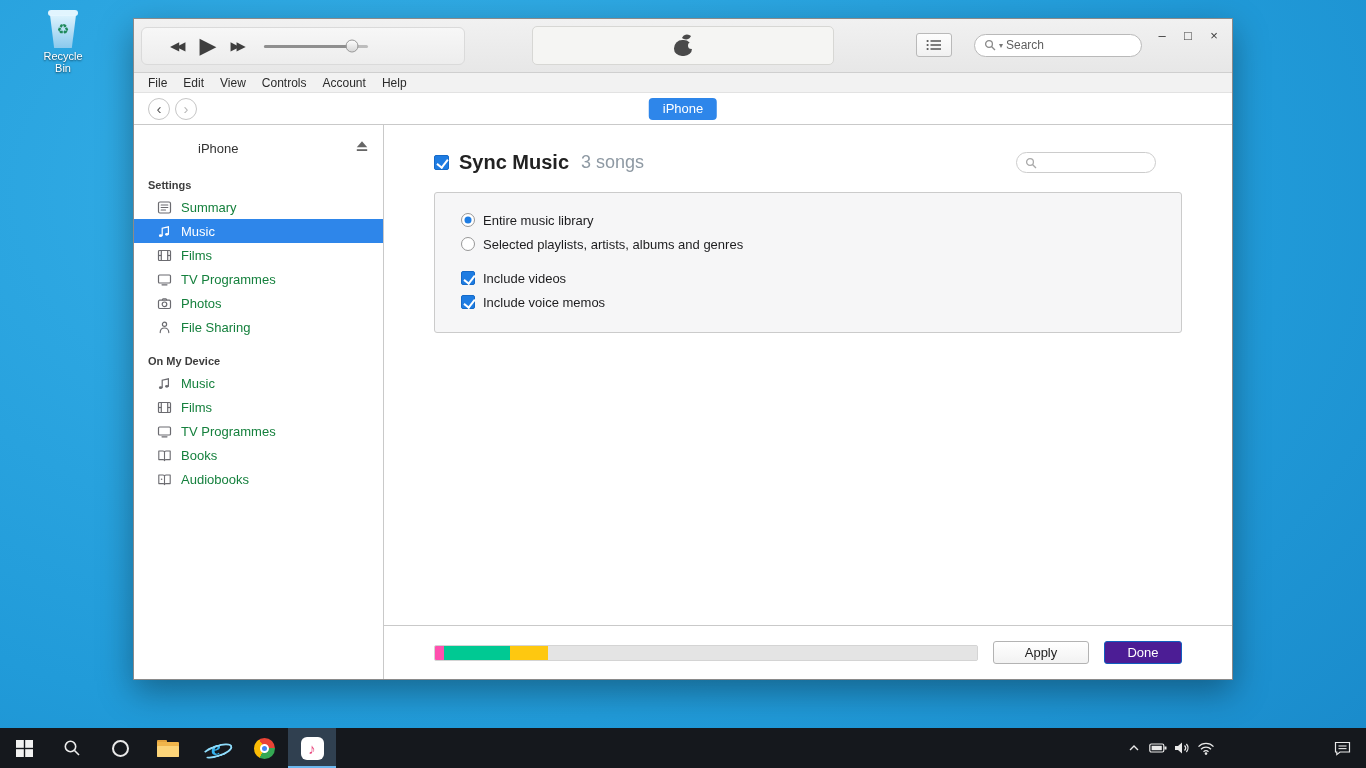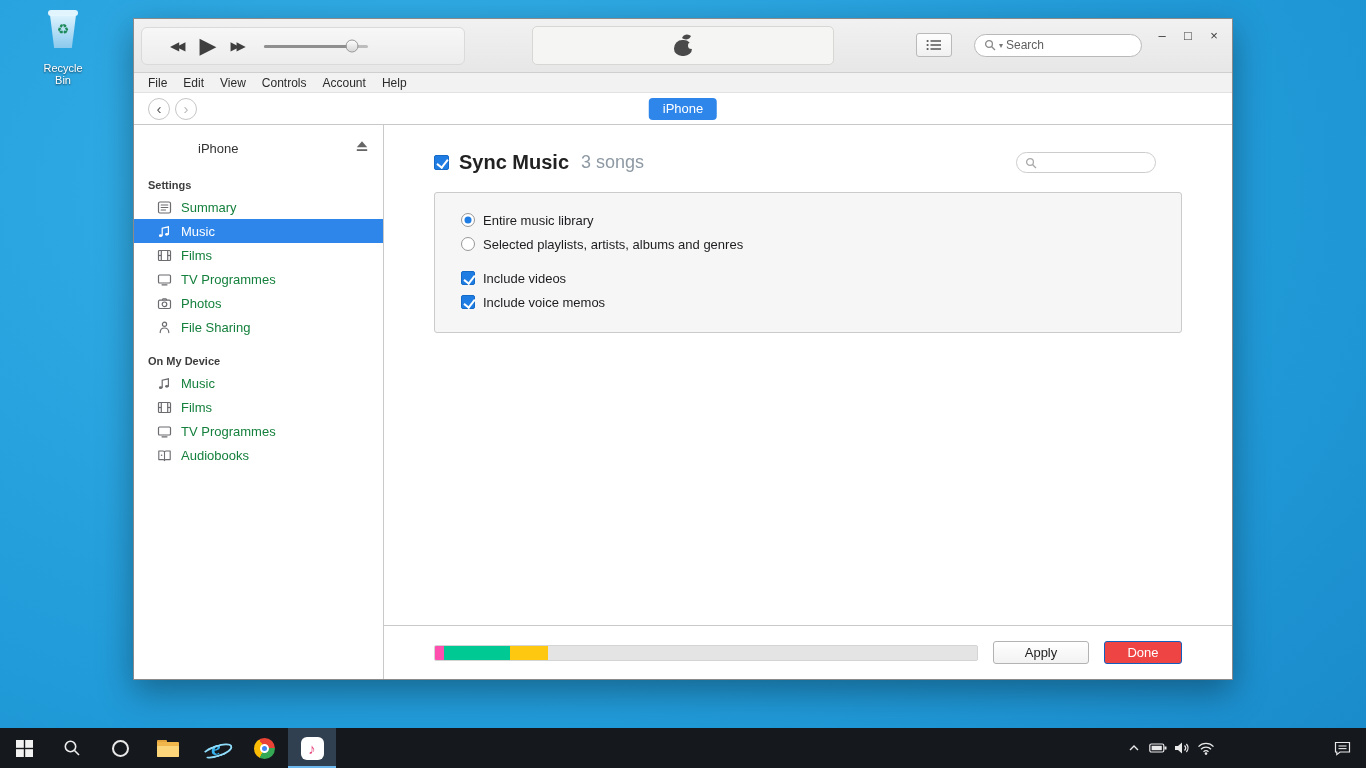--- a/index.html
+++ b/index.html
@@ -10,21 +10,21 @@
     background: radial-gradient(120% 140% at 30% 25%, #36b0e8 0%, #219bd9 50%, #147ec0 100%); }
 
   
   .recycle { position:absolute; left:34px; top:8px; width:58px; text-align:center; color:#fff; }
   .bin { position:relative; width:34px; height:42px; margin:0 auto; }
   .bin-lid { position:absolute; left:2px; top:2px; width:30px; height:6px; background:rgba(235,249,255,.95); border-radius:3px; }
   .bin-body { position:absolute; left:4px; top:7px; width:26px; height:33px;
     background:linear-gradient(180deg, rgba(230,247,255,.95), rgba(150,205,238,.9));
     clip-path:polygon(0 0,100% 0,84% 100%,16% 100%); }
   .bin-sym { position:absolute; left:0; right:0; top:13px; font-size:14px; color:#1f8a5a; }
-  .recycle-label { margin-top:12px; font-size:11px; text-shadow:0 1px 2px rgba(0,0,0,.65); }
+  .recycle-label { margin-top:0; font-size:11px; text-shadow:0 1px 2px rgba(0,0,0,.65); }
 
   
   .win { position:absolute; left:133px; top:18px; width:1100px; height:662px; background:#fff;
     border:1px solid #8a8a8a; box-shadow:0 12px 32px rgba(0,0,0,.35); display:flex; flex-direction:column; }
 
   .toolbar { position:relative; flex:none; height:54px;
     background:linear-gradient(#f1f1f1,#e7e7e7); border-bottom:1px solid #cfcfcf; }
 
   .playback { position:absolute; left:7px; top:8px; width:324px; height:38px; display:flex; align-items:center;
     padding:0 0 0 28px; background:linear-gradient(#f7f7f7,#ededed); border:1px solid #dadada; border-radius:6px; }
@@ -103,21 +103,21 @@
   .cb.sm { width:14px; height:14px; }
   .cb.sm::after { left:3.5px; top:0.5px; }
 
   .main-footer { margin-top:auto; flex:none; height:54px; border-top:1px solid #c9c9c9;
     display:flex; align-items:center; padding:0 50px; gap:15px; }
   .capacity { flex:1; height:16px; background:#e4e4e4; border:1px solid #d4d4d4; border-radius:2px;
     display:flex; overflow:hidden; }
   .cap-seg { height:100%; flex:none; }
   .btn-apply { flex:none; width:96px; height:23px; background:linear-gradient(#ffffff,#f2f2f2); border:1px solid #b3b3b3;
     border-radius:3px; font-size:13px; color:#222; display:flex; align-items:center; justify-content:center; }
-  .btn-done { flex:none; width:78px; height:23px; background:#ef4444; border:1px solid #115fbe;
+  .btn-done { flex:none; width:78px; height:23px; background:#4c1d95; border:1px solid #115fbe;
     border-radius:3px; font-size:13px; color:#fff; display:flex; align-items:center; justify-content:center; }
 
   
   .taskbar { position:absolute; left:0; bottom:0; width:1366px; height:40px; background:#15181d;
     display:flex; align-items:stretch; z-index:20; }
   .tb-btn { width:48px; display:flex; align-items:center; justify-content:center; }
   .tb-btn.active { background:rgba(120,170,215,.28); box-shadow:inset 0 -2px 0 #6cb8ef; }
   .cortana-ring { width:17px; height:17px; border:2px solid #e9e9e9; border-radius:50%; }
   .folder { position:relative; width:22px; height:17px; }
   .folder-tab { position:absolute; left:0; top:0; width:10px; height:5px; background:#e2a23c; border-radius:1px; }
@@ -327,20 +327,29 @@
         <div class="s-item">
           <span class="icon">
             <svg width="15" height="15" viewBox="0 0 15 15" fill="none" stroke="currentColor" stroke-width="1.2" stroke-linecap="round">
               <rect x="1.5" y="3" width="12" height="8" rx="1"></rect>
                 <line x1="5" y1="12.8" x2="10" y2="12.8"></line>
             </svg>
           </span>
           <span>TV Programmes</span>
         </div>
 
+        <div class="s-item">
+          <span class="icon">
+            <svg width="15" height="15" viewBox="0 0 15 15" fill="none" stroke="currentColor" stroke-width="1.1" stroke-linejoin="round">
+              <path d="M1.8 3 H6 C6.8 3 7.5 3.6 7.5 4.2 C7.5 3.6 8.2 3 9 3 H13.2 V11.6 H8.8 C8.1 11.6 7.5 12.1 7.5 12.6 C7.5 12.1 6.9 11.6 6.2 11.6 H1.8 Z"></path>
+              <line x1="7.5" y1="4.2" x2="7.5" y2="12.4"></line>
+            </svg>
+          </span>
+          <span>Books</span>
+        </div>
 
         <div class="s-item">
           <span class="icon">
             <svg width="15" height="15" viewBox="0 0 15 15" fill="none" stroke="currentColor" stroke-width="1.1" stroke-linejoin="round">
               <path d="M1.8 3 H6 C6.8 3 7.5 3.6 7.5 4.2 C7.5 3.6 8.2 3 9 3 H13.2 V11.6 H8.8 C8.1 11.6 7.5 12.1 7.5 12.6 C7.5 12.1 6.9 11.6 6.2 11.6 H1.8 Z"></path>
               <line x1="7.5" y1="4.2" x2="7.5" y2="12.4"></line>
               <circle cx="4.6" cy="7.3" r="0.8" fill="currentColor" stroke="none"></circle>
             </svg>
           </span>
           <span>Audiobooks</span>

